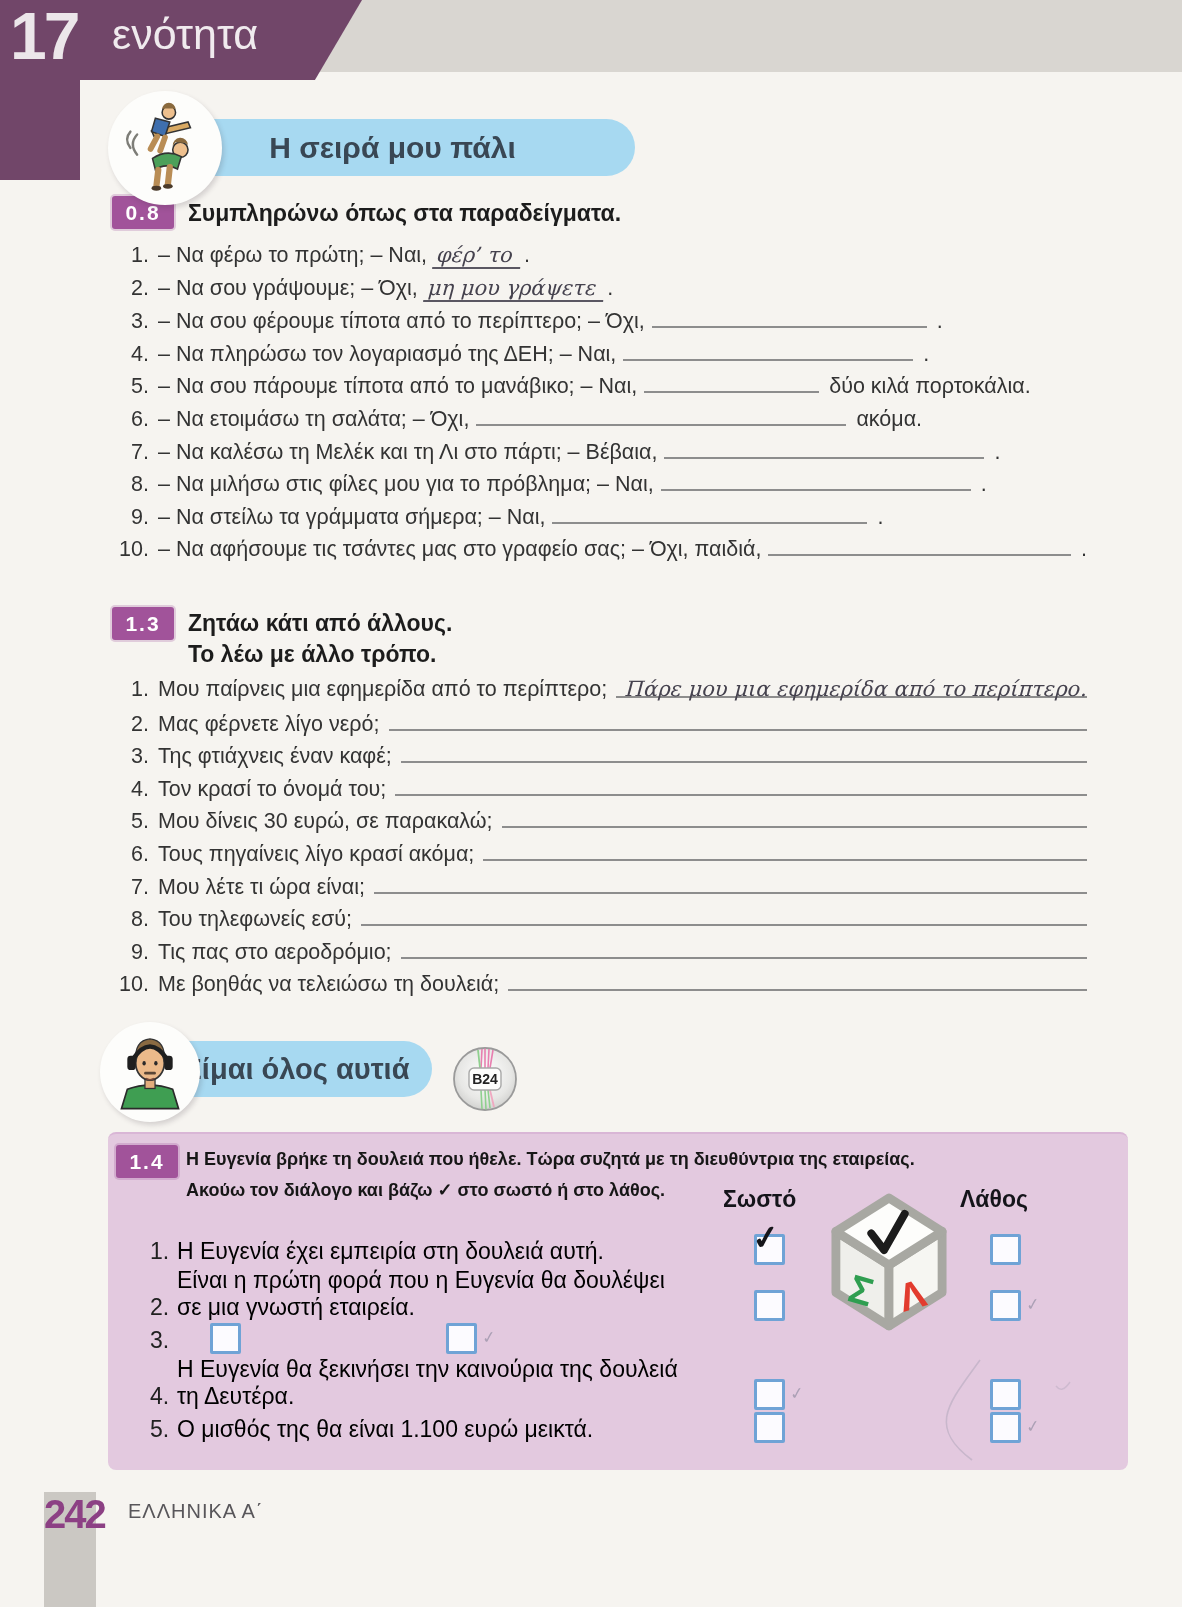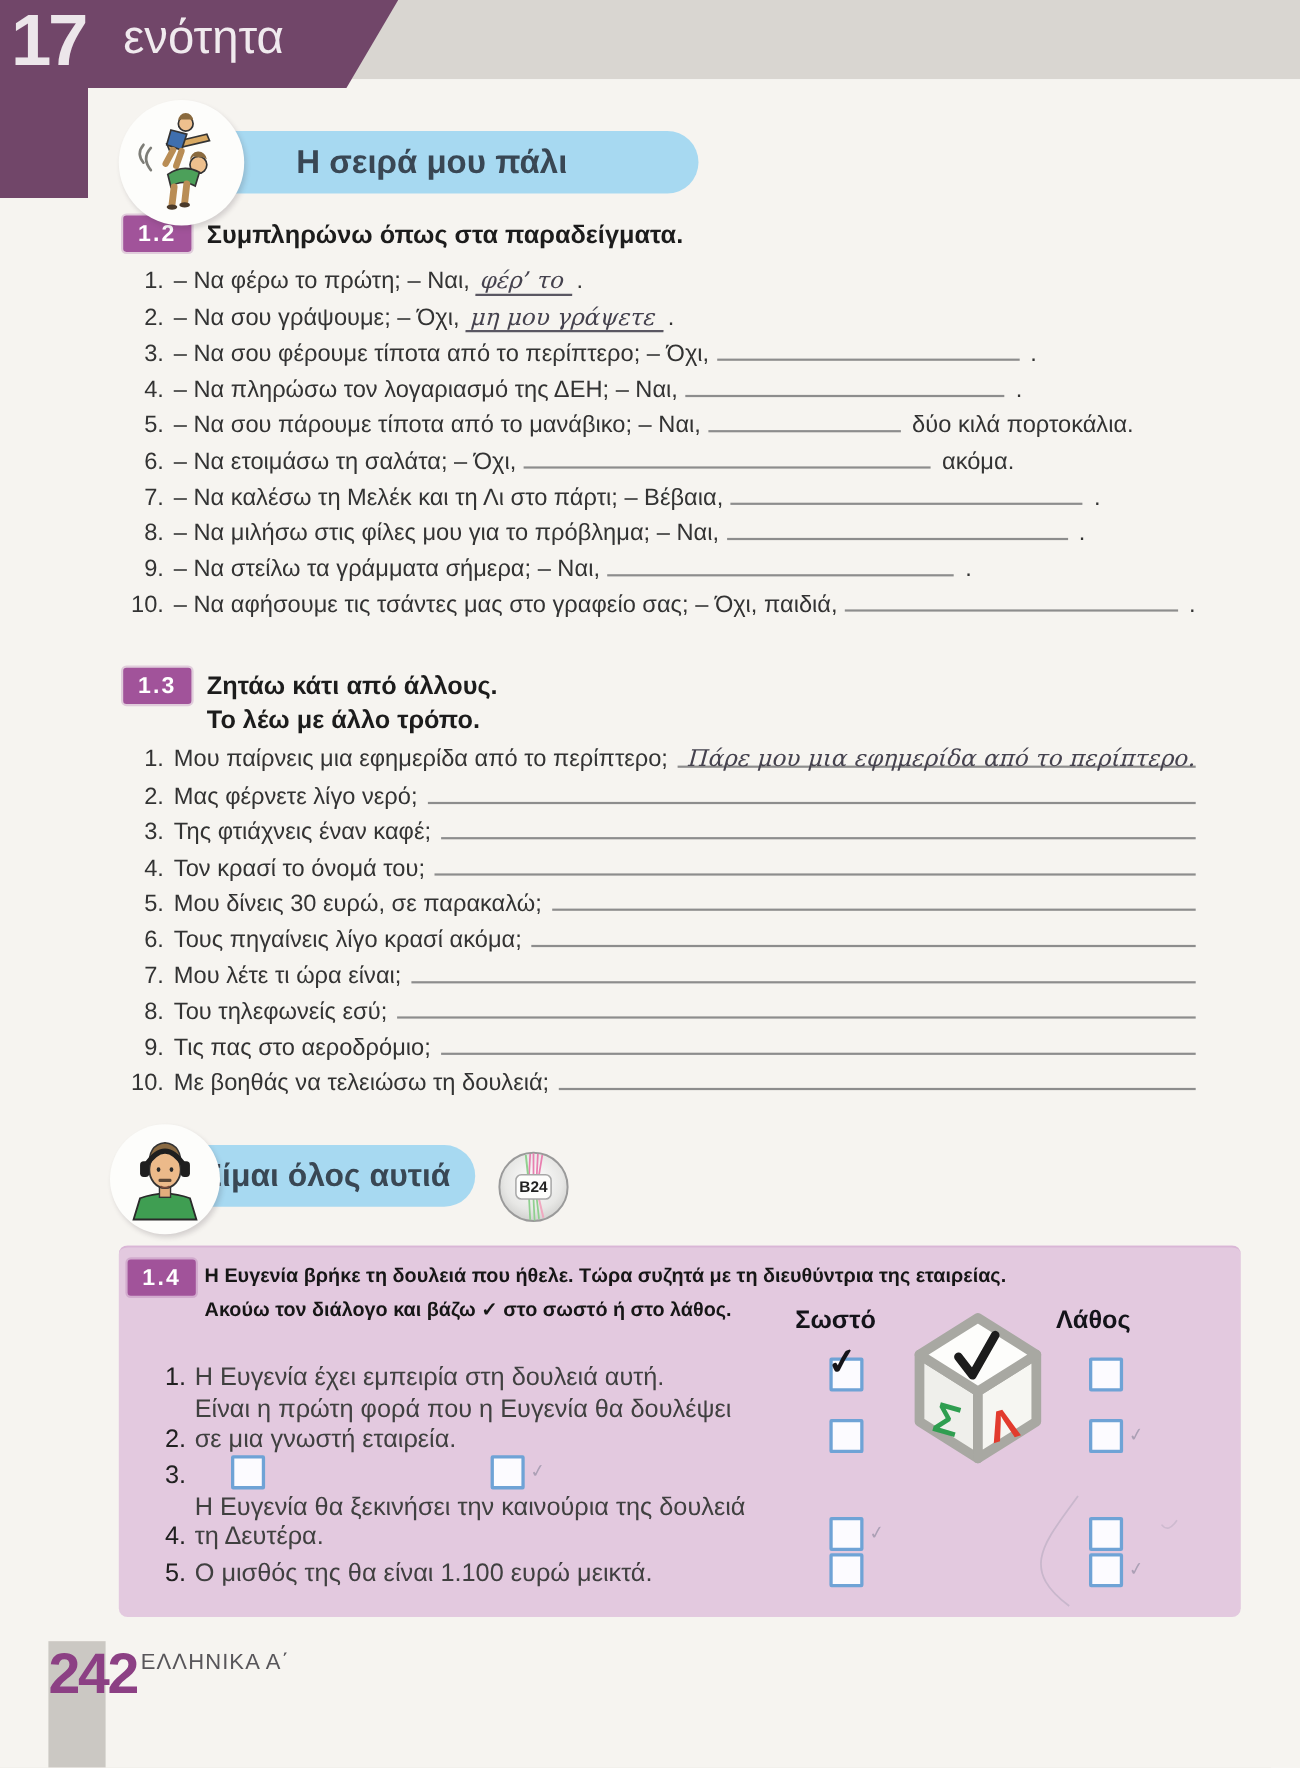--- a/index.html
+++ b/index.html
@@ -47,33 +47,33 @@
   .exbox{position:absolute;left:108px;top:1132px;width:1020px;height:336px;background:#e3c9df;
          border-radius:8px;border-top:2px solid #d9b6d6;}
   .intro{position:absolute;left:78px;top:10px;font-weight:700;font-size:18px;line-height:31px;
          color:#161616;white-space:nowrap;}
   .colhead{position:absolute;top:52px;font-weight:700;font-size:23px;color:#14141a;}
   .colhead.sosto{left:615px;}
   .colhead.latho{left:852px;}
   .strows{position:absolute;left:42px;top:100px;width:960px;}
   .strow{display:flex;align-items:flex-end;margin-bottom:2px;}
   .stnum{width:27px;flex:none;font-size:23px;line-height:27px;color:#202020;}
-  .sttext{width:544px;flex:none;font-size:23px;line-height:27px;color:#404040;white-space:pre-line;}
+  .sttext{width:544px;flex:none;font-size:23px;line-height:27px;color:#000000;white-space:pre-line;}
   .cbcell{width:96px;flex:none;display:flex;justify-content:center;position:relative;align-items:flex-end;}
   .cbcell.latho{margin-left:140px;}
   .cb{width:25px;height:25px;border:3px solid #6fa3d6;background:#fcfbff;border-radius:2px;}
   .ink{position:absolute;left:31px;top:-16px;font-size:33px;font-weight:700;color:#15151a;
        transform:rotate(-7deg);z-index:2;}
   .pencil{position:absolute;left:69px;bottom:6px;font-size:17px;color:#9a93a8;opacity:.75;
           transform:rotate(-8deg);}
   .scribble{position:absolute;left:0;top:0;pointer-events:none;}
 
   
   .footstrip{position:absolute;left:44px;top:1492px;width:52px;height:115px;background:#cbc8c3;}
-  .pagenum{position:absolute;left:44px;top:1492px;width:56px;text-align:center;font-size:52px;
+  .pagenum{position:absolute;left:44px;top:1492px;width:56px;text-align:center;font-size:40px;
            font-weight:800;color:#8c4084;letter-spacing:-2px;}
   .bookname{position:absolute;left:128px;top:1500px;font-size:20px;color:#58565a;letter-spacing:1px;}
 </style>
 </head>
 <body>
 
 <div class="page">
   <div class="topstrip"></div>
   <div class="pagebody"></div>
 
@@ -97,21 +97,21 @@
         <circle cx="66" cy="54" r="8" fill="#eec08e" stroke="#333" stroke-width="1.6"></circle>
         <path d="M58,50 a8,8 0 0 1 16,-1 l-3,-2 -10,-1 Z" fill="#8a6a3e"></path>
         <path d="M37,63 Q52,53 67,61 L63,74 Q50,67 40,75 Z" fill="#4ca05a" stroke="#333" stroke-width="1.6"></path>
         <path d="M43,75 L41,92 M55,72 L53,90" stroke="#b98d55" stroke-width="6.5" stroke-linecap="round" fill="none"></path>
         <ellipse cx="41" cy="94" rx="5" ry="2.5" fill="#4a3a2a"></ellipse>
         <ellipse cx="53" cy="92" rx="5" ry="2.5" fill="#4a3a2a"></ellipse>
       </svg>
     </span>
   </div>
 
-  <div class="badge" style="left:112px;top:196px;">1.2</div>
+  <div class="badge" style="left:112px;top:196px;">0.8</div>
   <div class="extitle" style="left:188px;top:200px;">Συμπληρώνω όπως στα παραδείγματα.</div>
 
   <div class="xlist" style="left:112px;top:243px;">
 
   <div class="xrow">
         <span class="xnum">1.</span>
         <span class="xpre">– Να φέρω το πρώτη; – Ναι,</span>
         <span class="hand">φέρ’ το</span>
 
         <span class="xpost">.</span>

